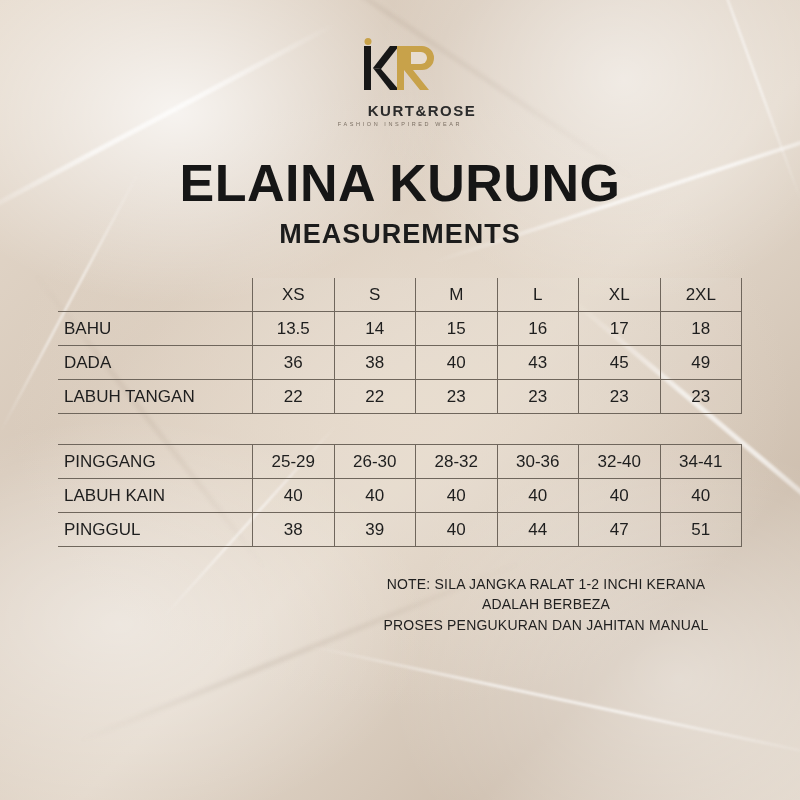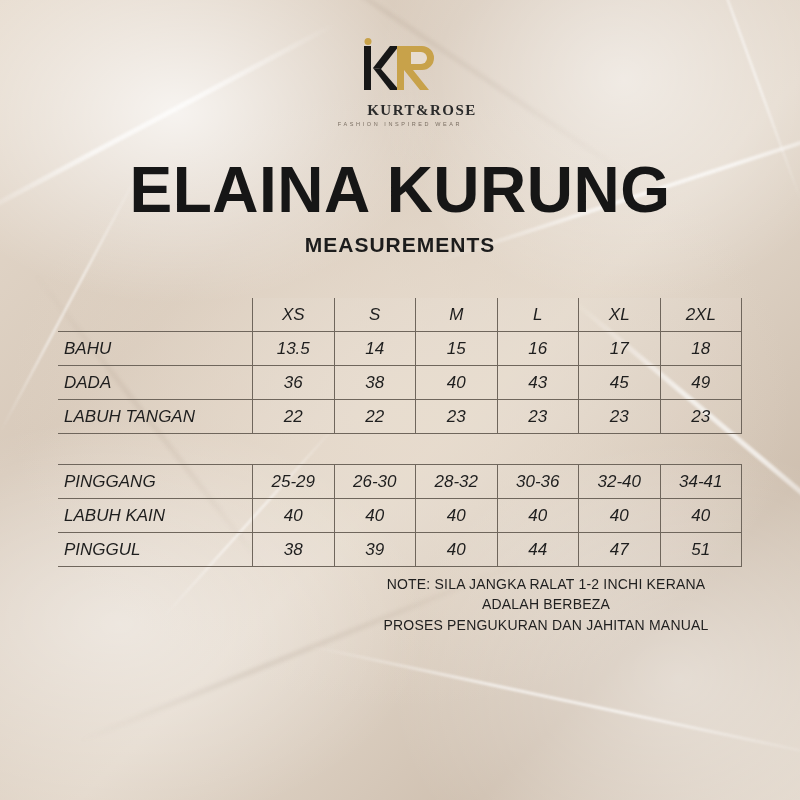--- a/index.html
+++ b/index.html
@@ -70,53 +70,52 @@
     margin: 0 auto;
     width: 92px;
     height: 60px;
   }
   .logo-name {
     margin-top: 4px;
     font-size: 15px;
     letter-spacing: 1.5px;
     font-weight: 700;
     color: #2b2b2b;
-    font-family: Liberation Serif, serif;
+    font-family: Liberation Sans, sans-serif;
     margin-left: 44px;
   }
   .logo-tagline {
     margin-top: 2px;
     font-size: 5.5px;
     letter-spacing: 2.6px;
     color: #7a6e62;
     font-family: "Liberation Sans", sans-serif;
   }
 
   .title {
     text-align: center;
     margin-top: 26px;
-    font-size: 64px;
+    font-size: 52px;
     font-weight: 700;
     letter-spacing: 0.5px;
     color: #161616;
     font-family: "Liberation Sans", sans-serif;
   }
   .subtitle {
     text-align: center;
     margin-top: 6px;
-    font-size: 21px;
+    font-size: 27px;
     font-weight: 700;
     letter-spacing: 1px;
     color: #1c1c1c;
   }
 
   .table-wrap {
-    margin: 41px auto 0 auto;
+    margin: 28px auto 0 auto;
     width: 684px;
-    font-style: italic;
   }
   table.size-table {
     width: 100%;
     border-collapse: collapse;
     font-size: 17px;
     color: #1e1e1e;
   }
   table.size-table th,
   table.size-table td {
     border: 1px solid #6f665c;

